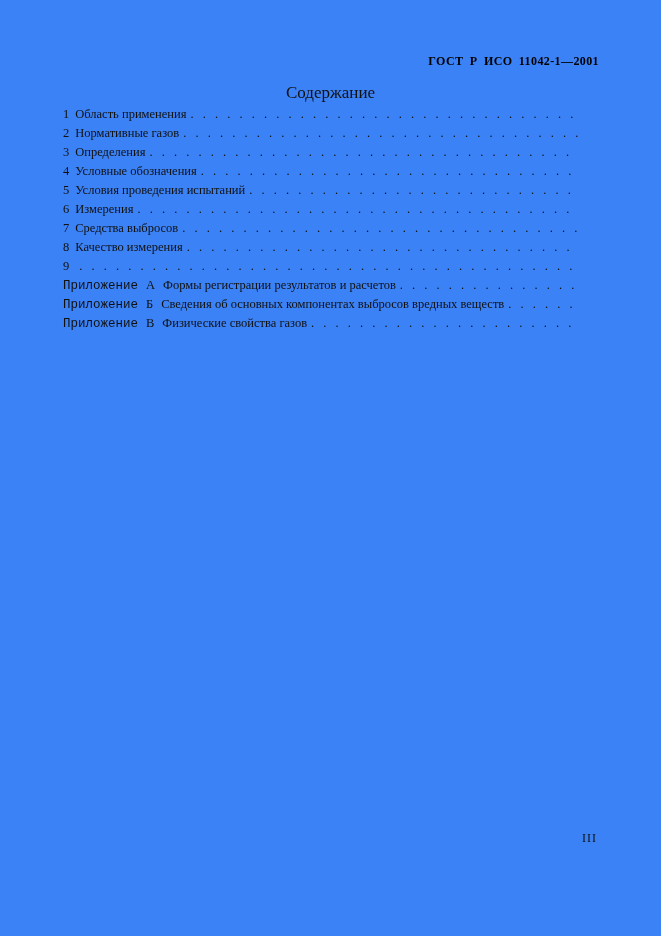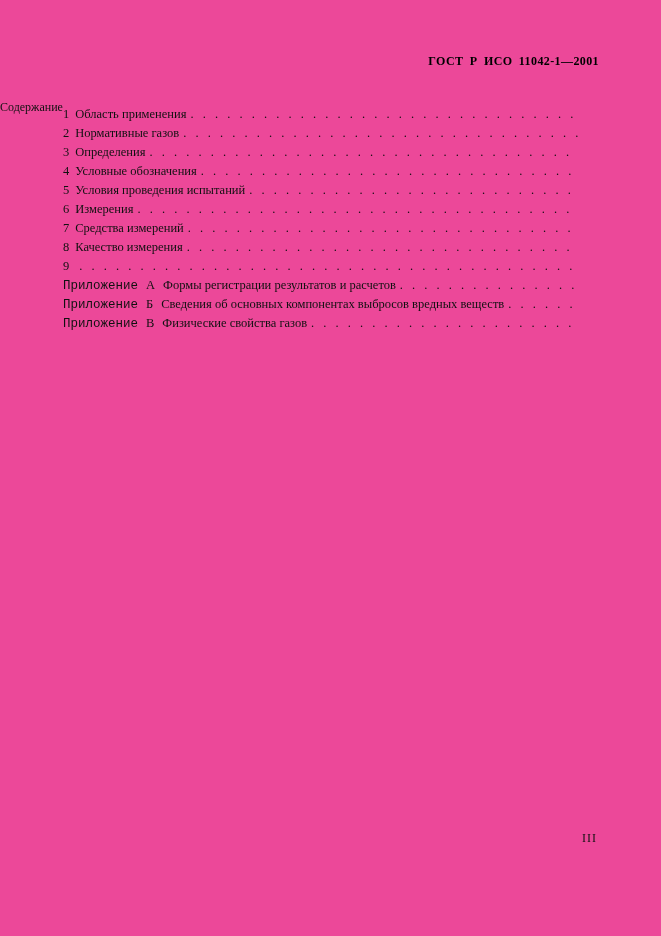--- a/index.html
+++ b/index.html
@@ -4,45 +4,44 @@
 <style>
   html, body {
     margin: 0;
     padding: 0;
     background: #ffffff;
   }
   .page {
     position: relative;
     width: 661px;
     height: 936px;
-    background: #ec4899;
+    background: #3b82f6;
     color: #111111;
     font-family: "Liberation Serif", "DejaVu Serif", serif;
     overflow: hidden;
   }
   .doc-header {
     position: absolute;
     top: 54px;
     right: 62px;
     font-size: 12px;
     font-weight: bold;
     color: #000000;
     letter-spacing: 0.4px;
     word-spacing: 3px;
     white-space: nowrap;
   }
   .doc-title {
     position: absolute;
     top: 83px;
     left: 0;
     width: 100%;
-    text-align: left;
-    font-size: 12px;
+    text-align: center;
+    font-size: 17px;
     color: #111111;
-    margin-top: 17px;
   }
   .toc {
     position: absolute;
     top: 107px;
     left: 63px;
     right: 83px;
   }
   .toc-row {
     display: flex;
     align-items: baseline;
@@ -126,21 +125,21 @@
   </div>
 
   <div class="toc-row">
     <span class="toc-num">6</span>
     <span class="toc-label">Измерения</span>
     <span class="dot-leader"></span>
   </div>
 
   <div class="toc-row">
     <span class="toc-num">7</span>
-    <span class="toc-label">Средства измерений</span>
+    <span class="toc-label">Средства выбросов</span>
     <span class="dot-leader"></span>
   </div>
 
   <div class="toc-row">
     <span class="toc-num">8</span>
     <span class="toc-label">Качество измерения</span>
     <span class="dot-leader"></span>
   </div>
 
   <div class="toc-row">

